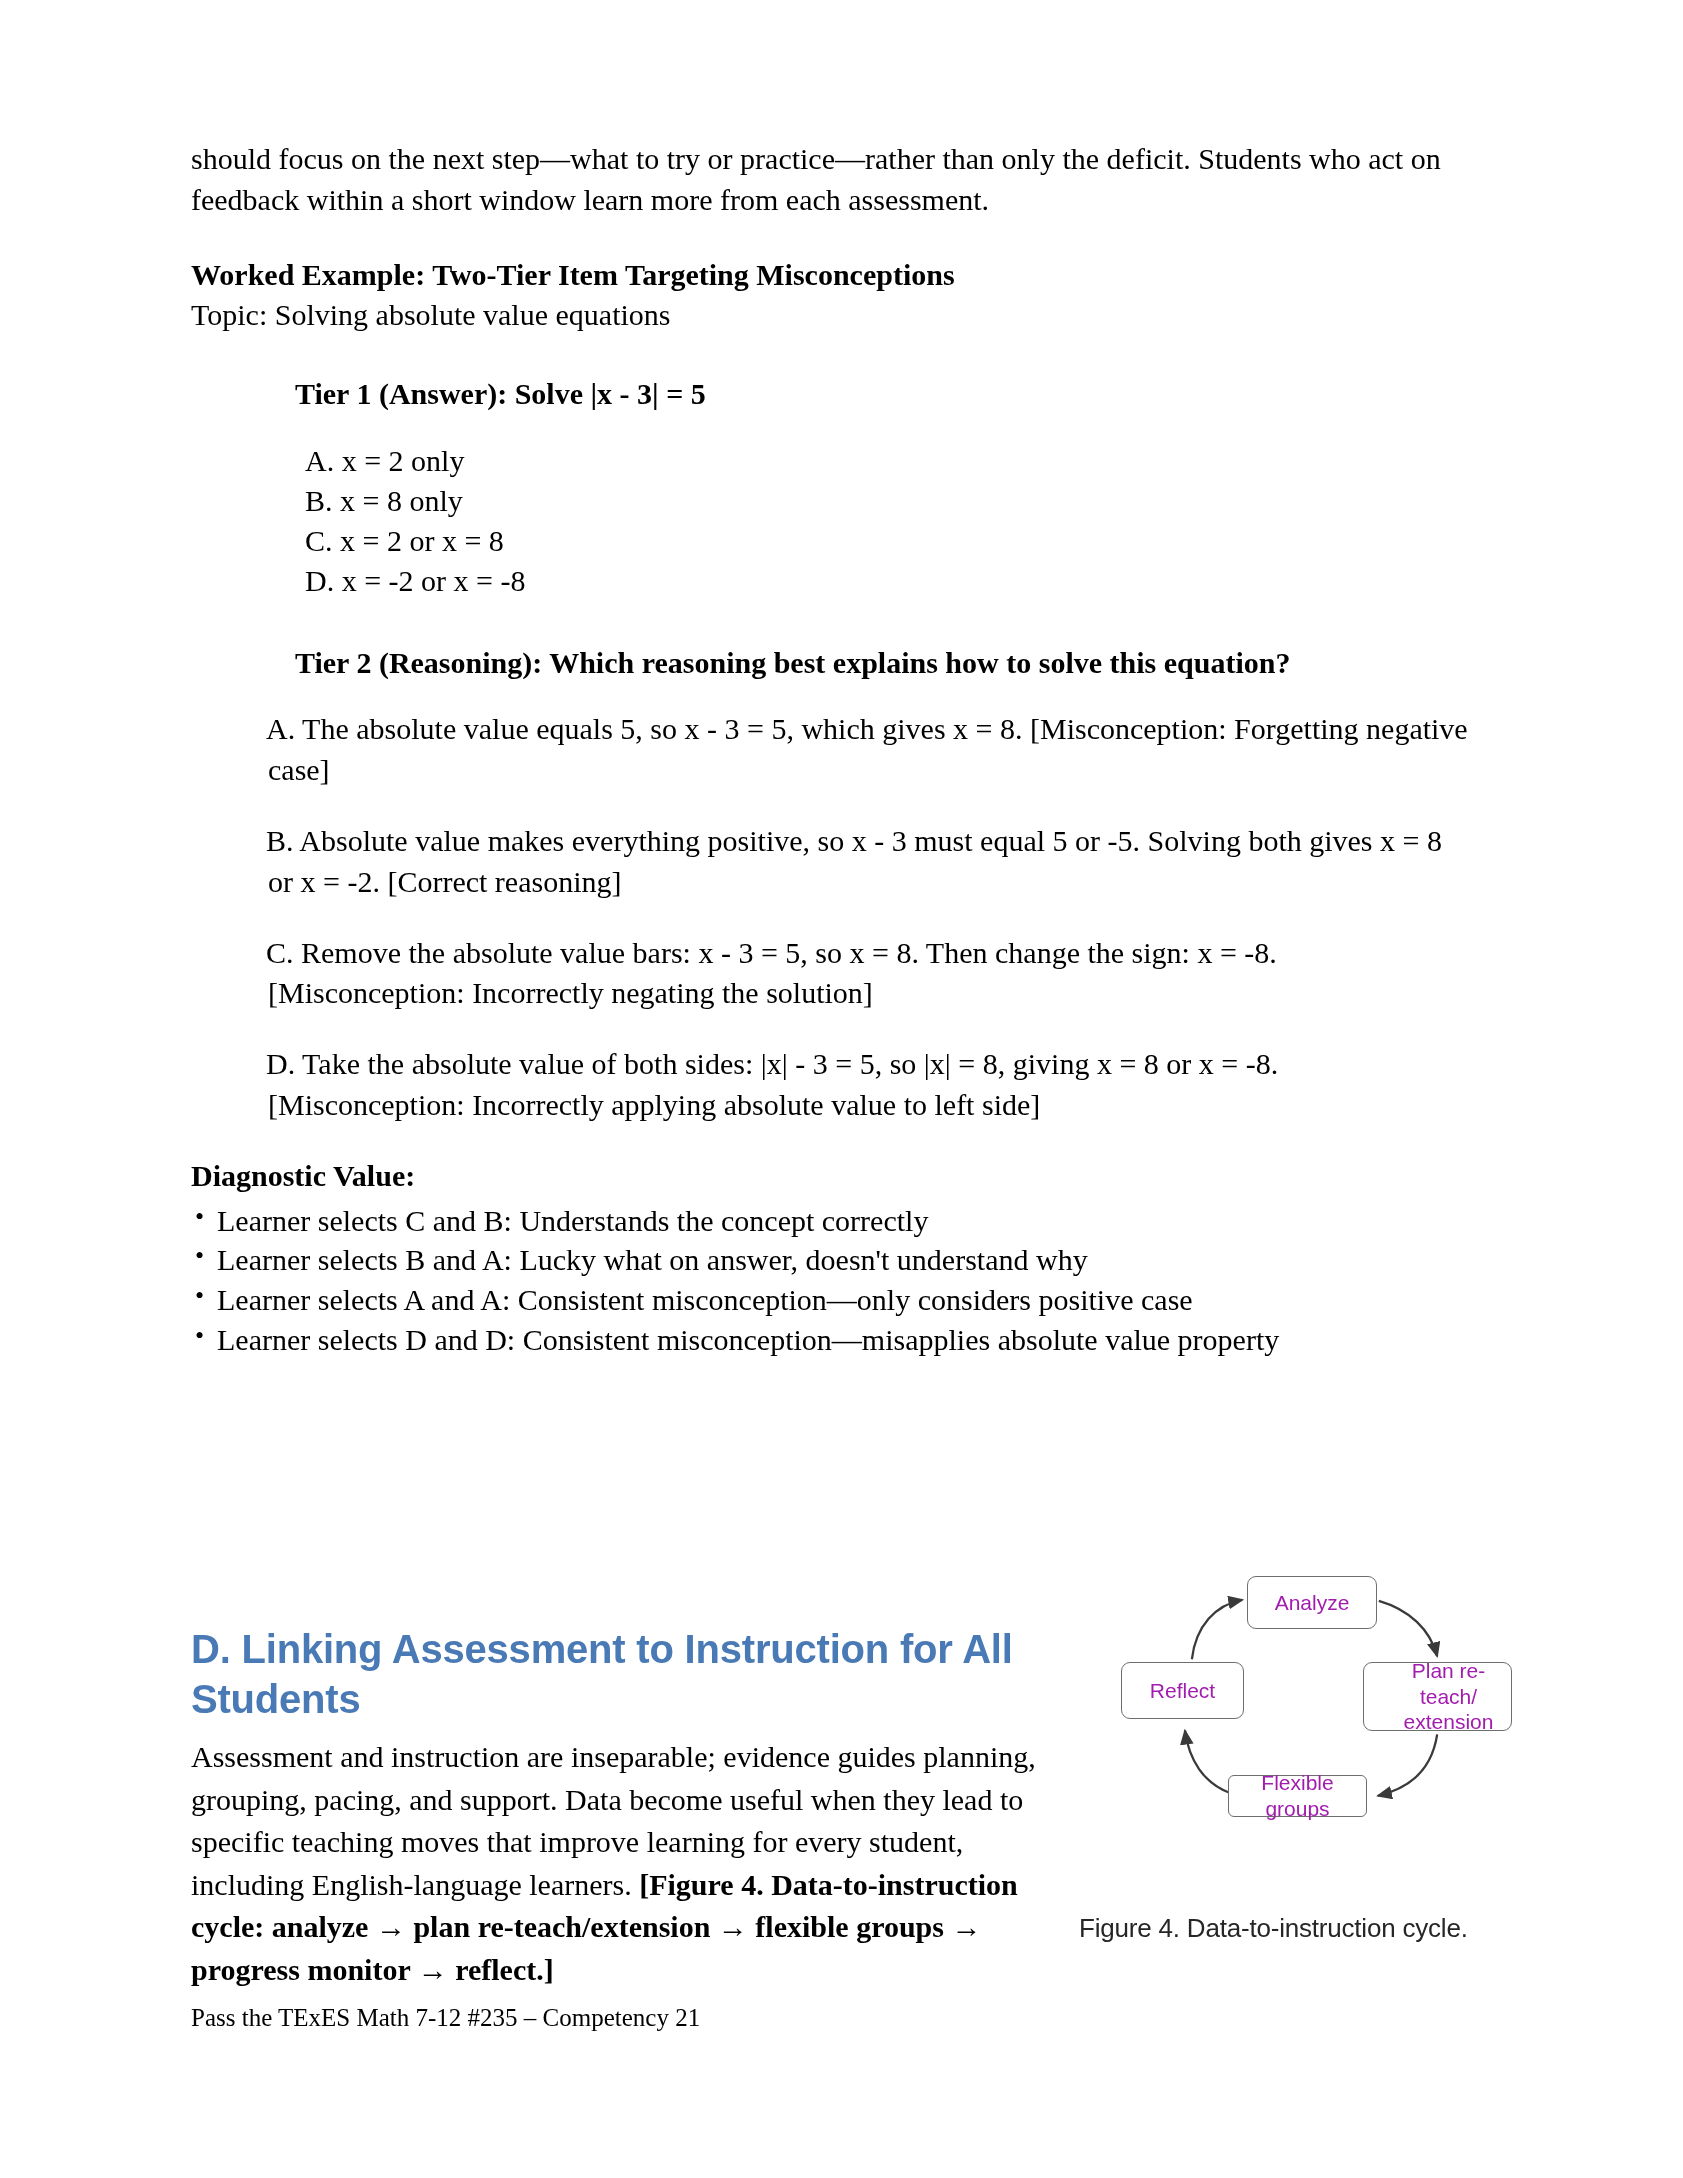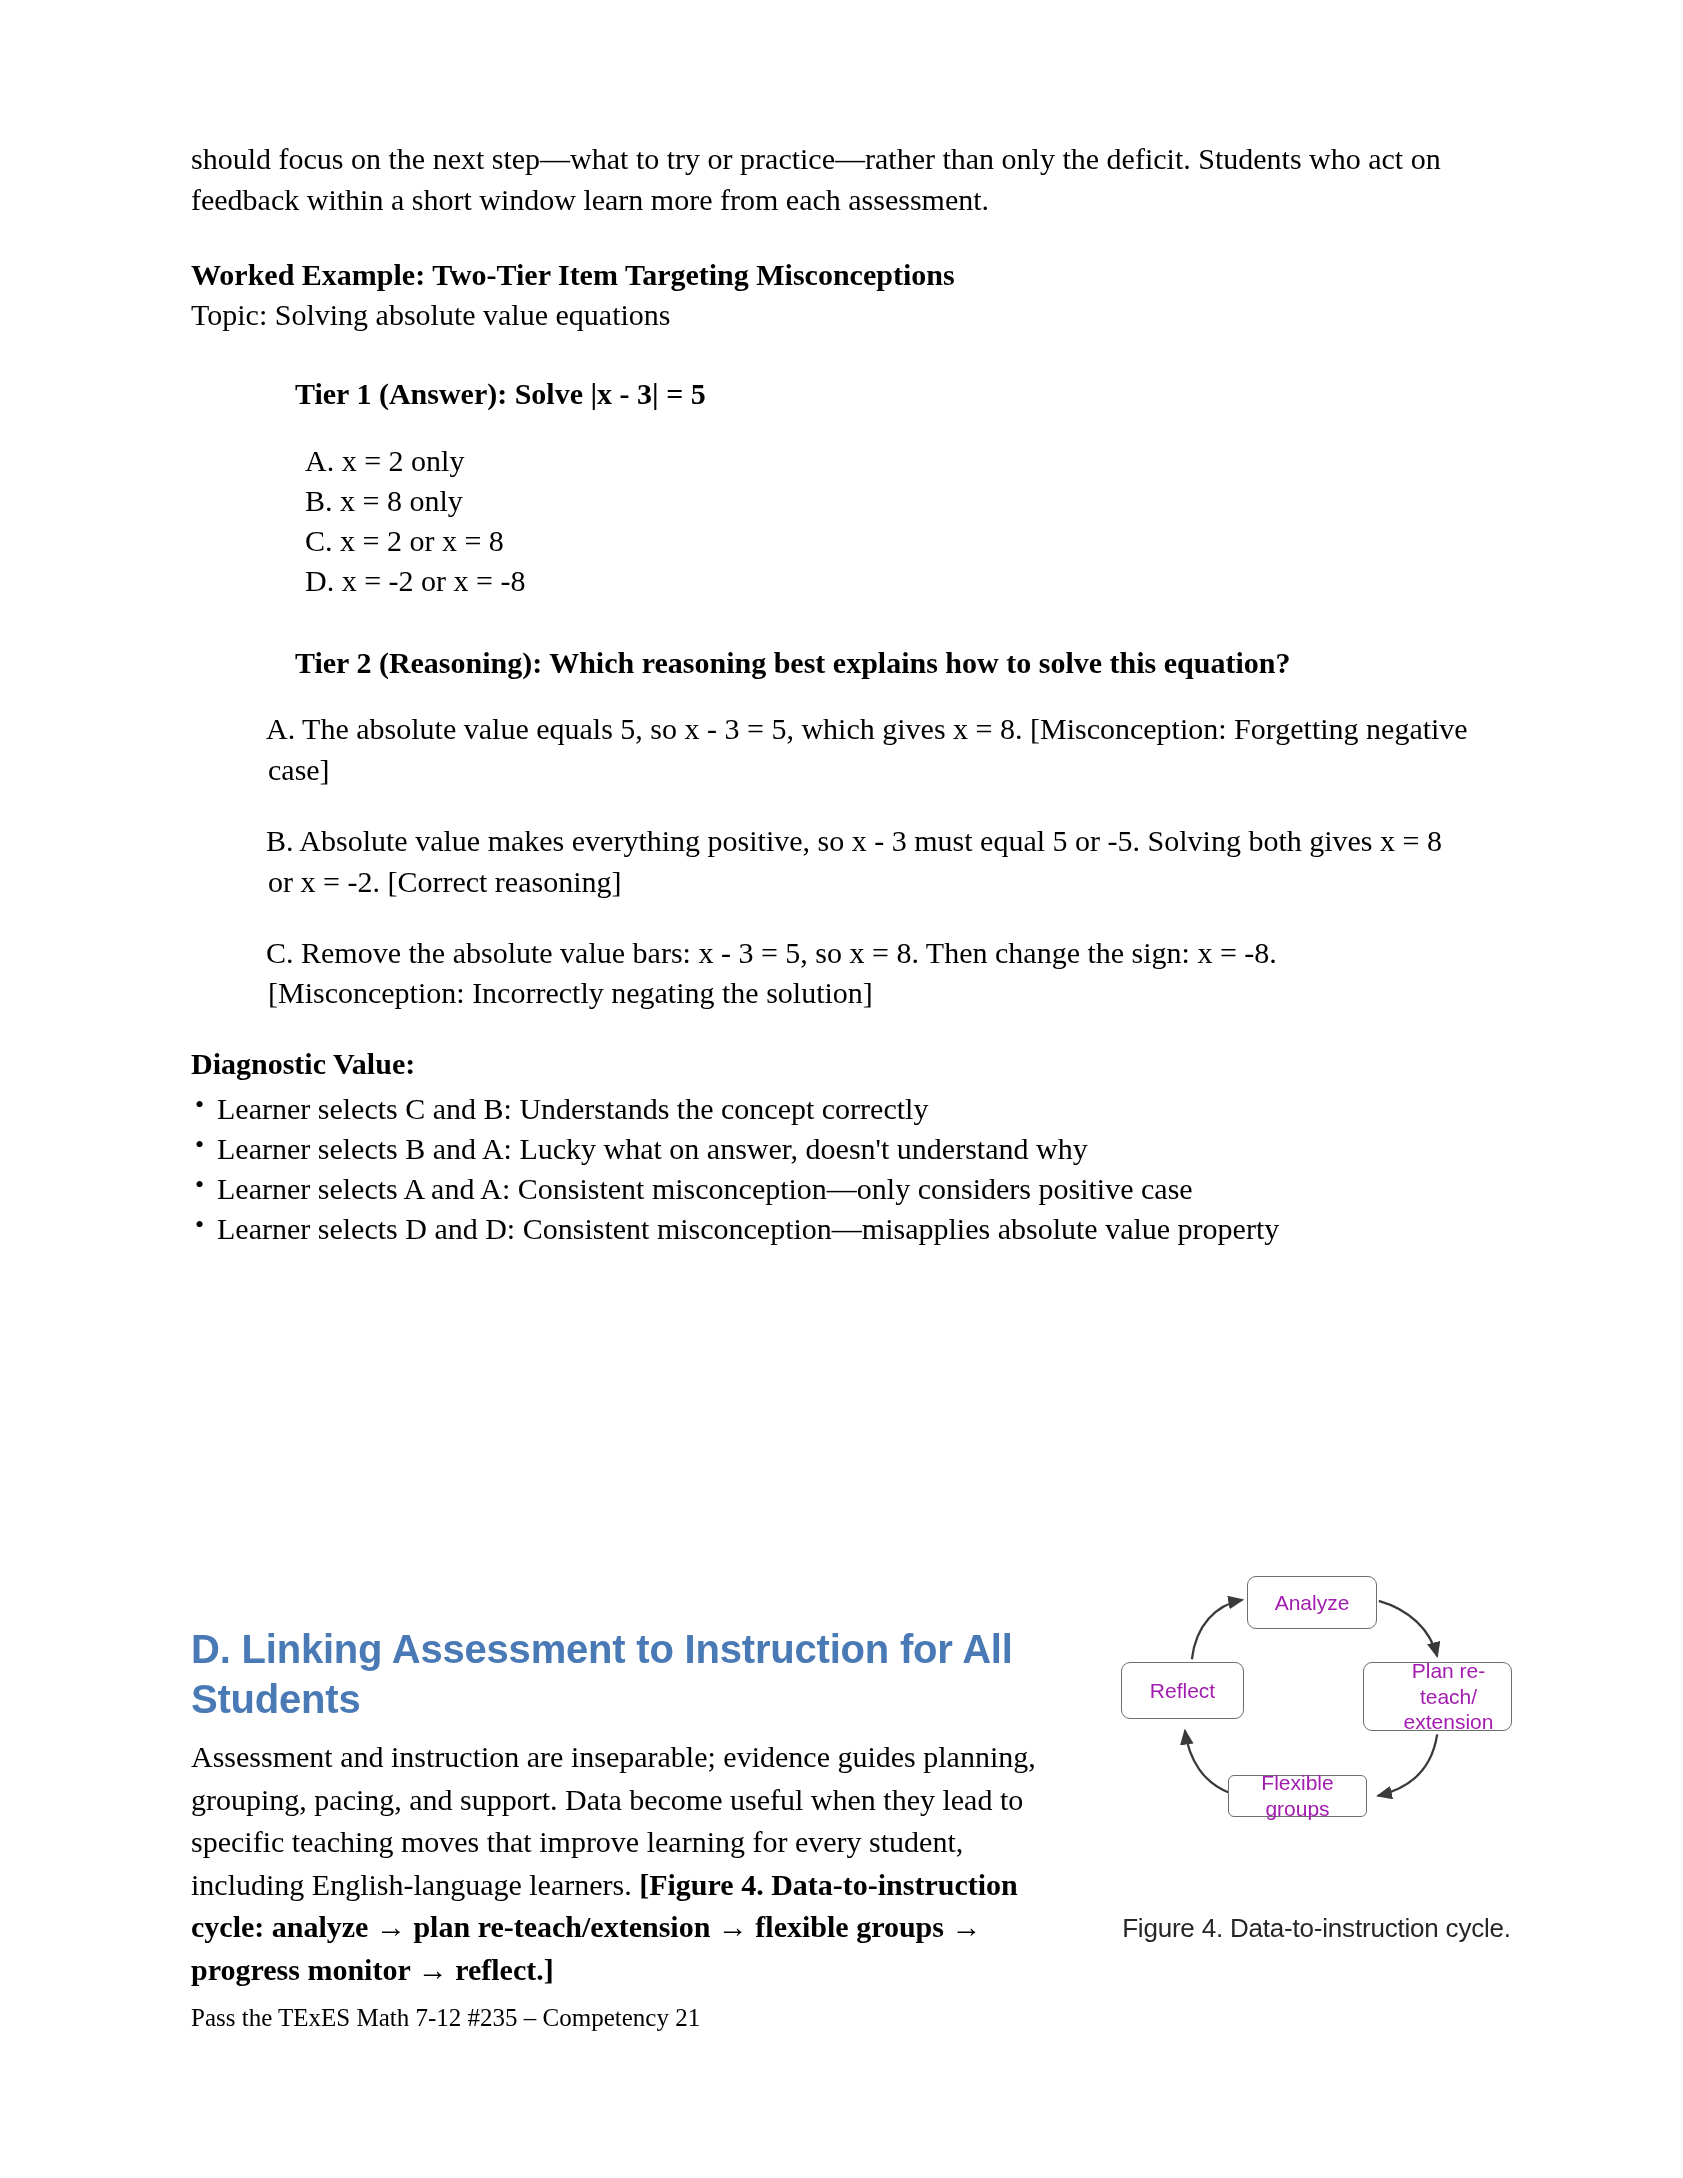--- a/index.html
+++ b/index.html
@@ -170,21 +170,20 @@
   }
   .node-analyze  { left: 158px; top: 12px;  width: 130px; height: 53px; }
   .node-plan     { left: 274px; top: 98px;  width: 149px; height: 69px; padding-left: 28px; }
   .node-flexible { left: 139px; top: 211px; width: 139px; height: 42px; border-radius: 6px; }
   .node-reflect  { left: 32px;  top: 98px;  width: 123px; height: 57px; }
 
   .fig-caption {
     font-family: "Liberation Sans", "DejaVu Sans", sans-serif;
     font-size: 26px;
     color: #262626;
-    text-align: center;
     margin-top: 22px;
     letter-spacing: -0.2px;
   }
 
   
   .footer {
     position: absolute;
     left: 191px;
     top: 2002px;
     font-size: 25px;
@@ -211,20 +210,21 @@
       <p class="choice">C. x = 2 or x = 8</p>
       <p class="choice">D. x = -2 or x = -8</p>
     </div>
 
     <p class="tier-head">Tier 2 (Reasoning): Which reasoning best explains how to solve this equation?</p>
 
     <div>
       <p class="reason first">A. The absolute value equals 5, so x - 3 = 5, which gives x = 8. [Misconception: Forgetting negative case]</p>
       <p class="reason">B. Absolute value makes everything positive, so x - 3 must equal 5 or -5. Solving both gives x = 8 or x = -2. [Correct reasoning]</p>
       <p class="reason">C. Remove the absolute value bars: x - 3 = 5, so x = 8. Then change the sign: x = -8. [Misconception: Incorrectly negating the solution]</p>
+      <p class="reason">D. Take the absolute value of both sides: |x| - 3 = 5, so |x| = 8, giving x = 8 or x = -8. [Misconception: Incorrectly applying absolute value to left side]</p>
     </div>
 
     <p class="diag-title">Diagnostic Value:</p>
     <ul class="bullets">
       <li>Learner selects C and B: Understands the concept correctly</li>
       <li>Learner selects B and A: Lucky what on answer, doesn't understand why</li>
       <li>Learner selects A and A: Consistent misconception—only considers positive case</li>
       <li>Learner selects D and D: Consistent misconception—misapplies absolute value property</li>
     </ul>
 

